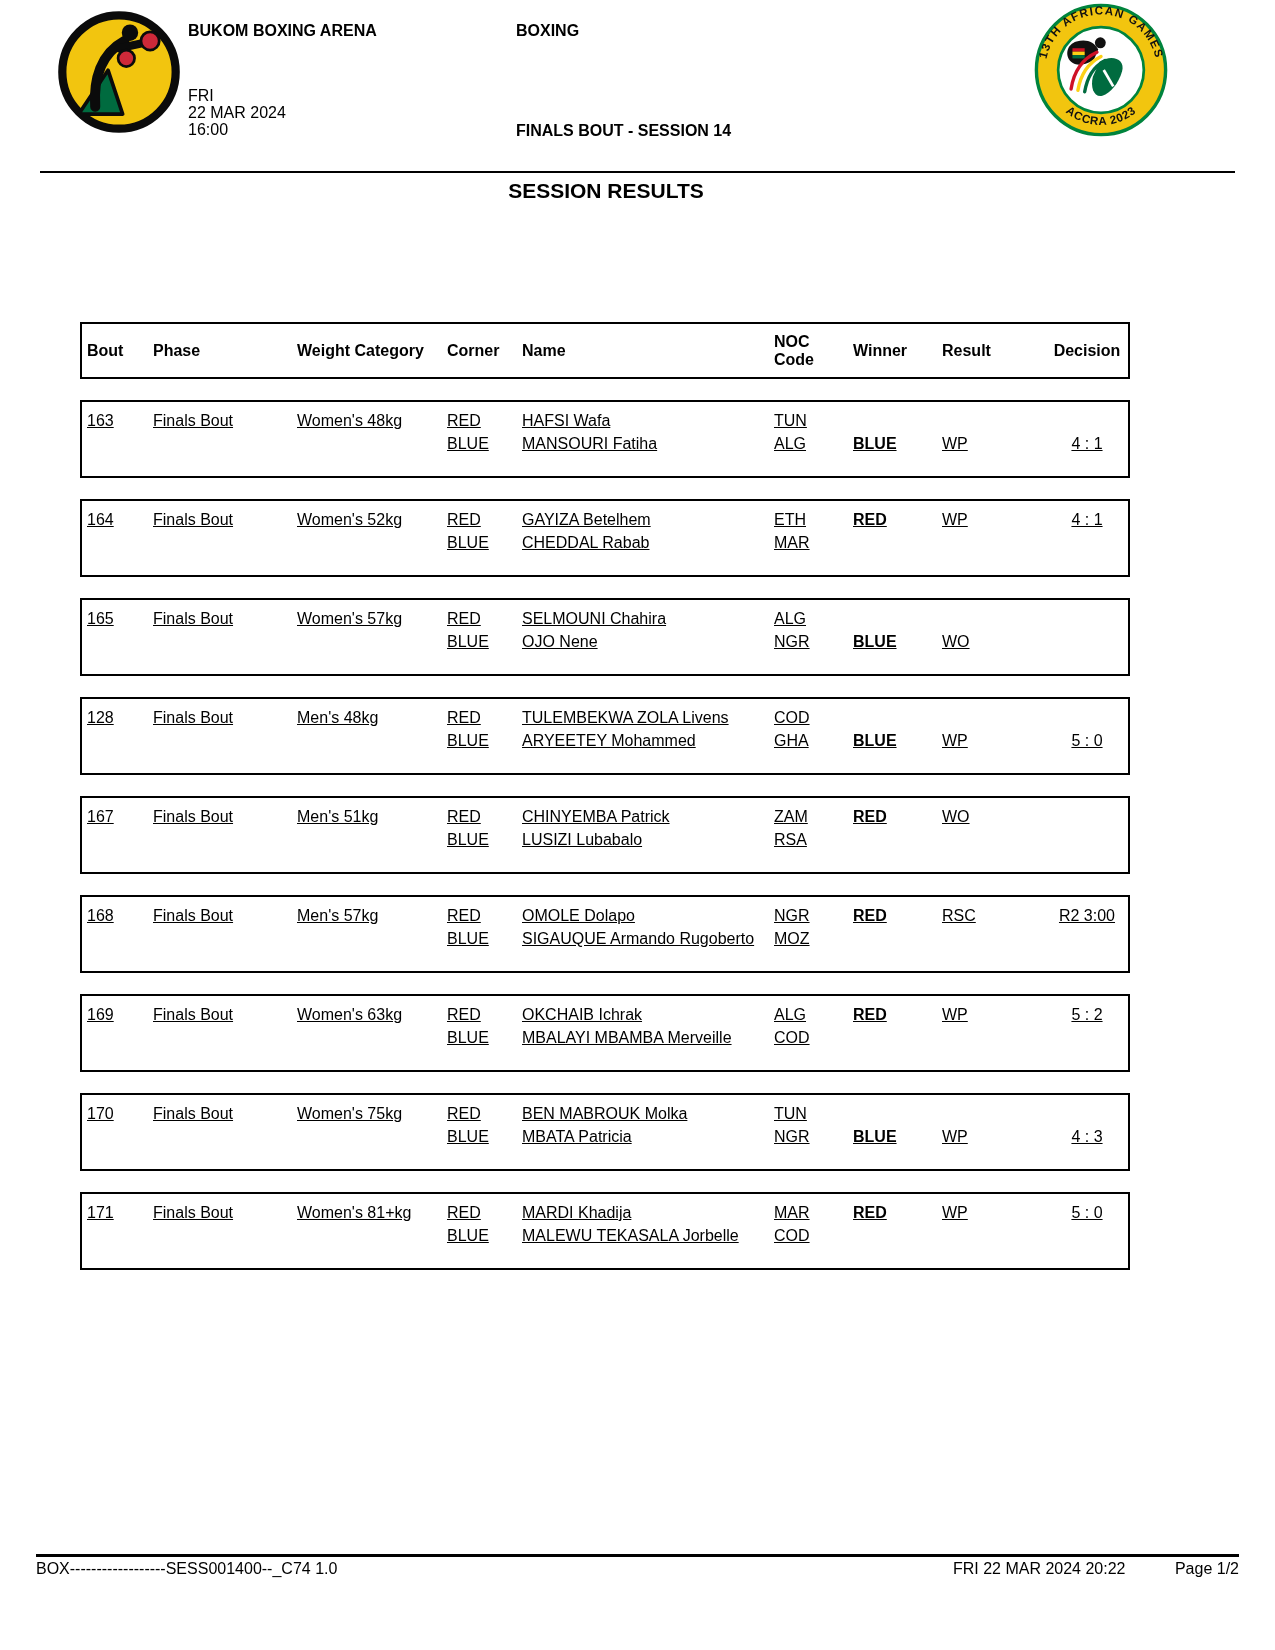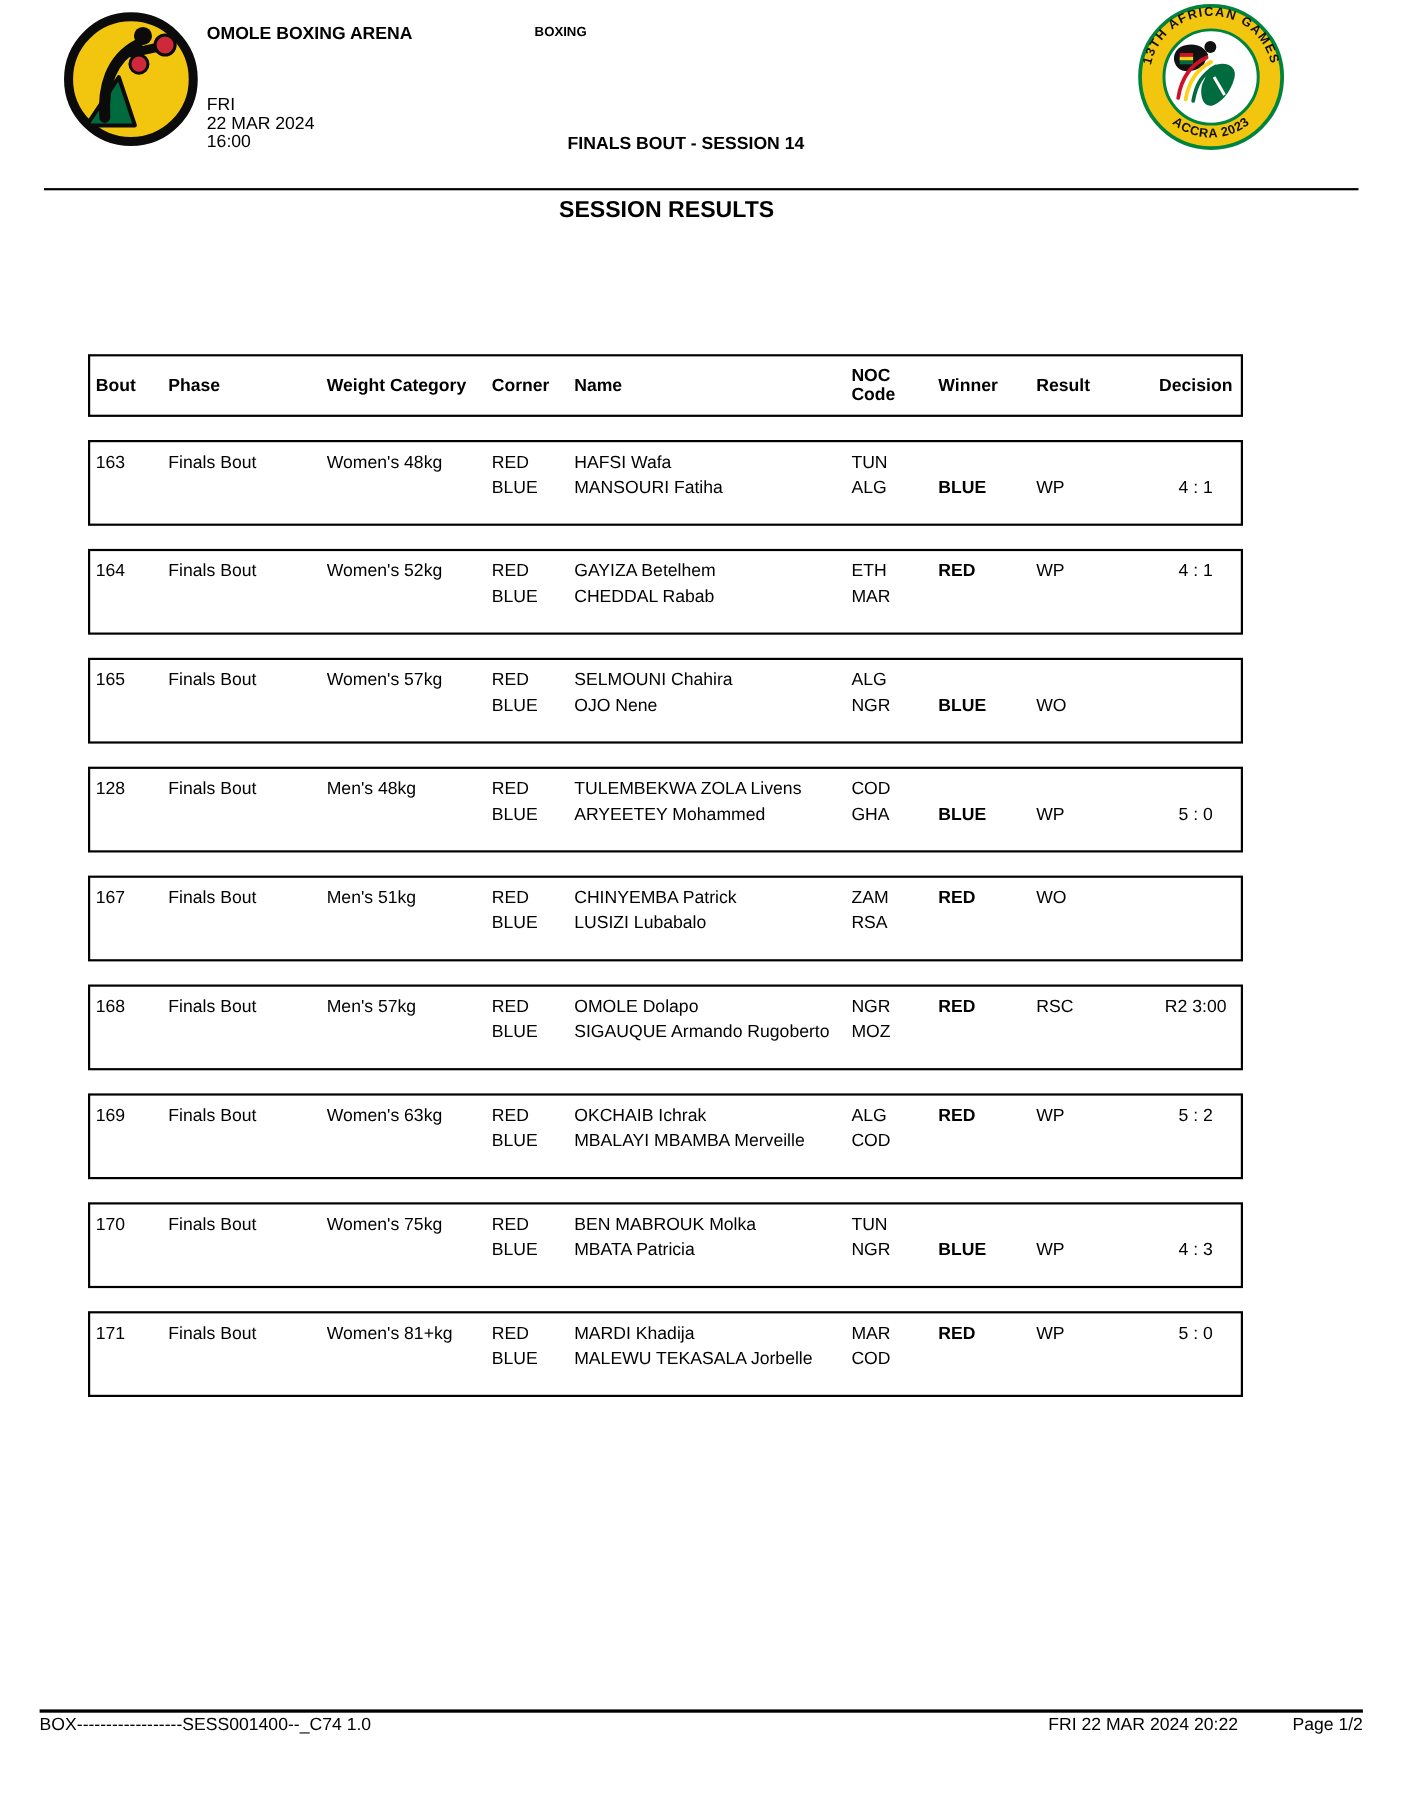--- a/index.html
+++ b/index.html
@@ -13,21 +13,21 @@
   }
   html,body{margin:0;padding:0;background:#ffffff;}
   body{font-family:"Liberation Sans", sans-serif;color:var(--ink);}
   .page{position:relative;width:1275px;height:1650px;background:#ffffff;overflow:hidden;}
 
   
   .logo-left{position:absolute;left:55px;top:8px;width:128px;height:128px;}
   .logo-right{position:absolute;left:1033px;top:2px;width:136px;height:136px;}
   .venue-name{position:absolute;left:188px;top:22px;font-size:16px;font-weight:bold;}
   .dt-block{position:absolute;left:188px;top:87px;font-size:16px;line-height:17px;}
-  .sport-name{position:absolute;left:486px;top:22px;font-size:12px;font-weight:bold;}
+  .sport-name{position:absolute;left:516px;top:22px;font-size:16px;font-weight:bold;}
   .session-name{position:absolute;left:516px;top:122px;font-size:16px;font-weight:bold;}
   .header-rule{position:absolute;left:40px;top:171px;width:1195px;height:0;border-top:2px solid #000;}
   .page-title{position:absolute;left:0;top:179px;width:1212px;text-align:center;font-size:21px;font-weight:bold;}
 
   
   .cell{box-sizing:border-box;flex:0 0 auto;}
   .c-bout{width:71px;padding-left:5px;}
   .c-phase{width:144px;}
   .c-weight{width:150px;}
   .c-corner{width:75px;}
@@ -37,21 +37,21 @@
   .c-result{width:110px;}
   .c-decision{flex:1 1 auto;text-align:center;padding-right:6px;}
   .c-spacer{width:365px;}
 
   .thead{position:absolute;left:80px;top:322px;width:1050px;height:57px;
          border:2px solid #000;box-sizing:border-box;display:flex;align-items:center;
          font-size:16px;font-weight:bold;}
   .thead .c-noc{white-space:pre-line;line-height:18px;}
   .thead .c-winner{font-weight:bold;}
 
-  .bout-rows{position:absolute;left:80px;top:400px;width:1086px;}
+  .bout-rows{position:absolute;left:80px;top:400px;width:1086px;text-decoration:underline;}
   .bout-box{width:1050px;height:78px;border:2px solid #000;box-sizing:border-box;
             padding-top:7px;margin-bottom:21px;background:#fff;}
   .line{display:flex;font-size:16px;line-height:23px;}
 
   
   .footer-rule{position:absolute;left:36px;top:1554px;width:1203px;height:0;border-top:3px solid #000;}
   .footer{position:absolute;left:36px;top:1560px;width:1203px;display:flex;
           justify-content:space-between;font-size:16px;}
   .footer-right span.print-dt{margin-right:45px;}
 
@@ -71,21 +71,21 @@
       <circle cx="70" cy="70" r="62" class="fill-yellow" stroke="#0b0b0b" stroke-width="9"></circle>
       <polygon points="26,116 58,68 74,116" fill="var(--flag-green)" stroke="#0b0b0b" stroke-width="4" stroke-linejoin="round"></polygon>
       <path d="M 44,108 C 42,78 50,50 76,36" fill="none" stroke="#0b0b0b" stroke-width="11" stroke-linecap="round"></path>
       <circle cx="82" cy="27" r="9" fill="#0b0b0b"></circle>
       <path d="M 70,44 L 98,38" fill="none" stroke="#0b0b0b" stroke-width="9" stroke-linecap="round"></path>
       <circle cx="104" cy="36" r="10" fill="var(--glove-red)" stroke="#0b0b0b" stroke-width="3"></circle>
       <circle cx="78" cy="55" r="9" fill="var(--glove-red)" stroke="#0b0b0b" stroke-width="3"></circle>
     </svg>
   </div>
 
-  <div class="venue-name">OMOLE BOXING ARENA</div>
+  <div class="venue-name">BUKOM BOXING ARENA</div>
   <div class="dt-block">
     <div>FRI</div>
     <div>22 MAR 2024</div>
     <div>16:00</div>
   </div>
 
   <div class="sport-name">BOXING</div>
   <div class="session-name">FINALS BOUT - SESSION 14</div>
 
   <div class="logo-right">

